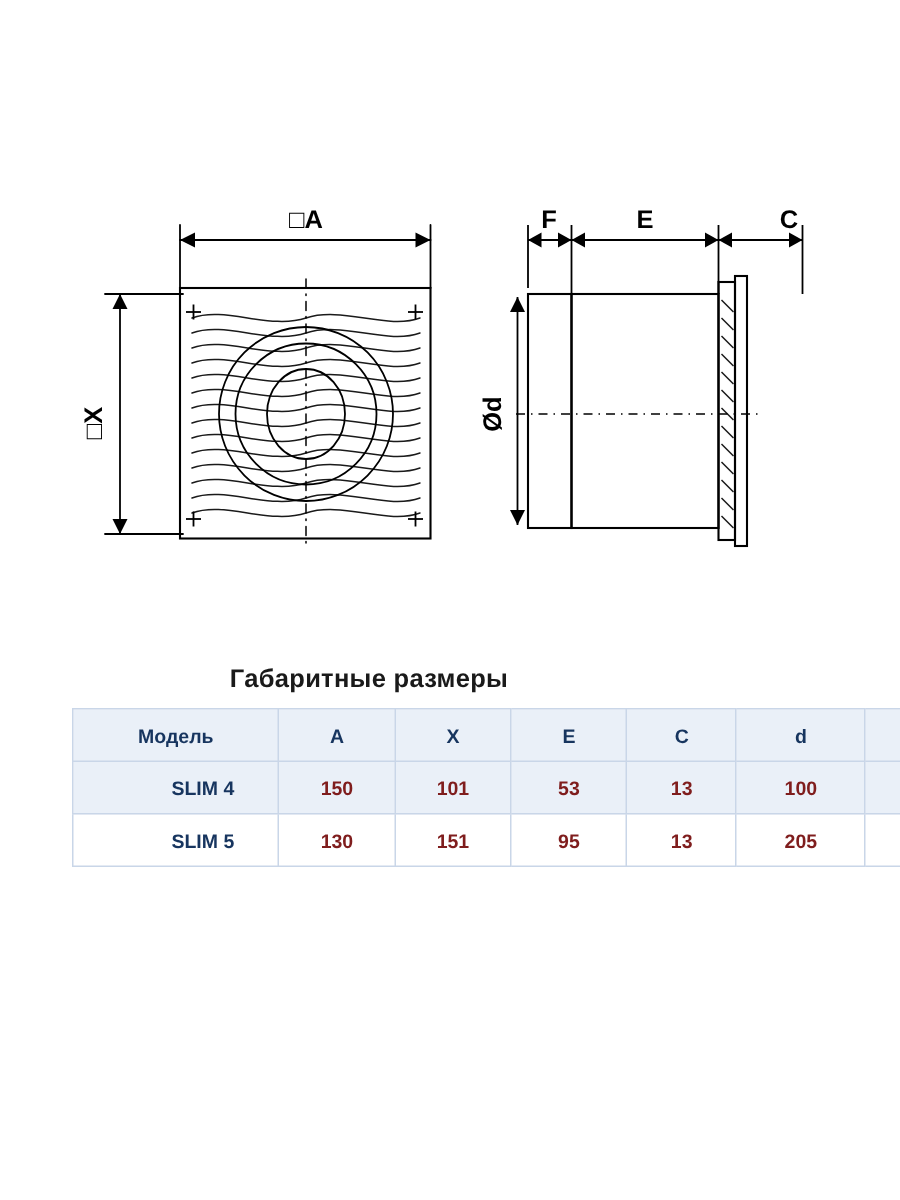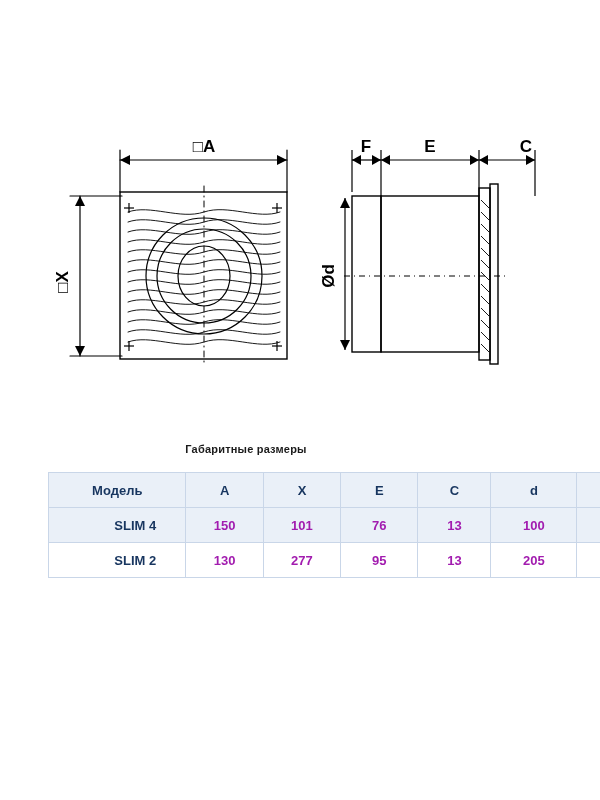--- a/index.html
+++ b/index.html
@@ -39,21 +39,21 @@
     fill: #000;
   }
 
   
   .table-title {
     position: absolute;
     left: 0;
     top: 443px;
     width: 492px;
     text-align: center;
-    font-size: 11px;
+    font-size: 17px;
     font-weight: bold;
     color: #1a1a1a;
     letter-spacing: 0.2px;
   }
   table.dims {
     position: absolute;
     left: 48px;
     top: 472px;
     width: 596px;
     border-collapse: collapse;
@@ -78,21 +78,21 @@
     background: #eaf0f8;
   }
   table.dims tbody tr.even td {
     background: #ffffff;
   }
   table.dims td.model {
     color: #17355f;
     padding-left: 36px;
   }
   table.dims td.val {
-    color: #a21caf;
+    color: #7f1d1d;
     font-weight: bold;
   }
   col.c-model { width: 128px; }
   col.c-a { width: 72px; }
   col.c-x { width: 72px; }
   col.c-e { width: 72px; }
   col.c-c { width: 68px; }
   col.c-d { width: 80px; }
   col.c-f { width: 62px; }
 </style>
@@ -248,29 +248,29 @@
         <th>C</th>
         <th>d</th>
         <th>F</th>
       </tr>
     </thead>
     <tbody>
       <tr class="odd">
         <td class="model">SLIM 4</td>
         <td class="val">150</td>
         <td class="val">101</td>
-        <td class="val">76</td>
+        <td class="val">53</td>
         <td class="val">13</td>
         <td class="val">100</td>
         <td class="val">6</td>
       </tr>
       <tr class="even">
-        <td class="model">SLIM 2</td>
+        <td class="model">SLIM 5</td>
         <td class="val">130</td>
-        <td class="val">277</td>
+        <td class="val">151</td>
         <td class="val">95</td>
         <td class="val">13</td>
         <td class="val">205</td>
         <td class="val">6</td>
       </tr>
     </tbody>
   </table>
 
 </div>
 

